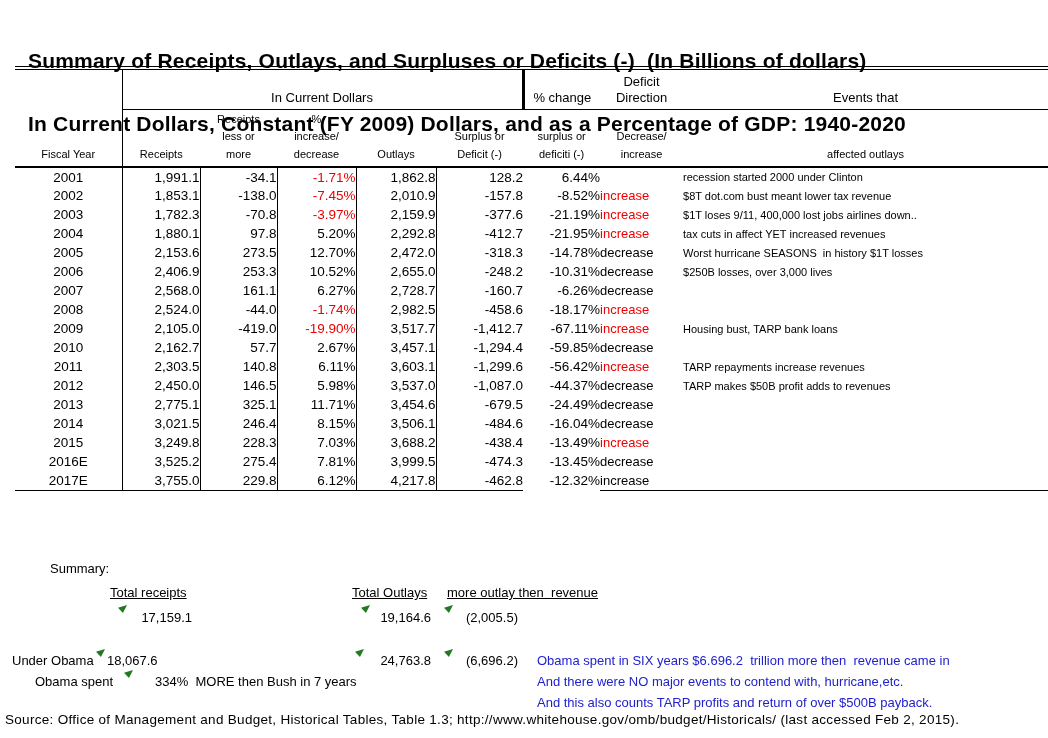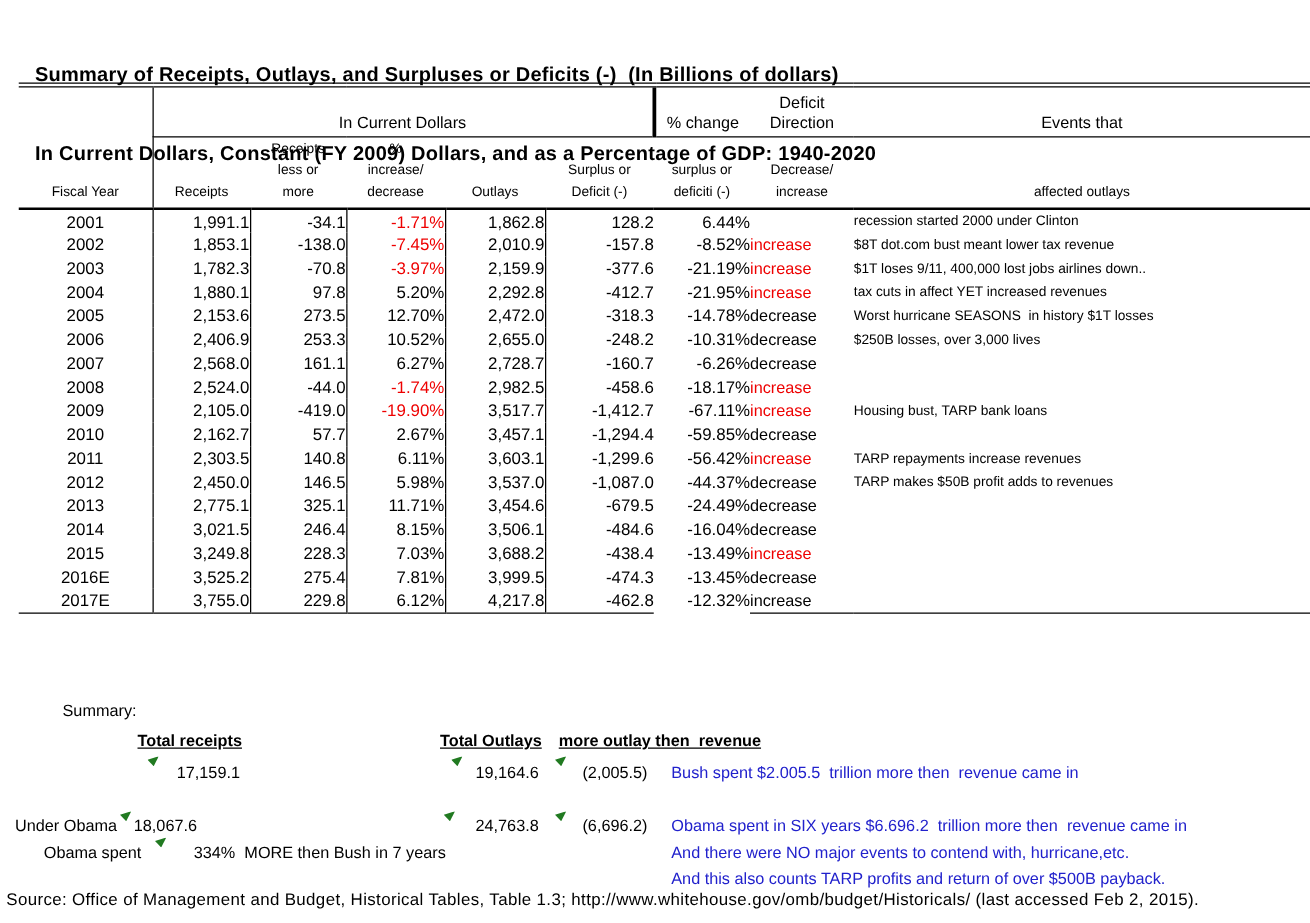--- a/index.html
+++ b/index.html
@@ -2,21 +2,21 @@
 <html style="--red: #EE0000; --blue: #2121CC; --green: #217A21;"><head>
 <meta charset="utf-8">
 <style>
   :root { --red:#EE0000; --blue:#2121CC; --green:#217A21; }
   * { box-sizing: border-box; }
   html,body { margin:0; padding:0; background:#fff; }
   .page {
     position: relative; width:1048px; height:738px; background:#fff;
     font-family:"Liberation Sans", sans-serif; color:#000; overflow:hidden;
   }
-  .title { position:absolute; left:28px; top:8px; font-size:16px; font-weight:bold;
+  .title { position:absolute; left:28px; top:8px; font-size:21px; font-weight:bold;
            letter-spacing:.2px; line-height:21px; white-space:pre; }
   
   table.budget { position:absolute; left:15px; top:66px; width:1033px;
                  border-collapse:collapse; table-layout:fixed; }
   table.budget th, table.budget td { padding:0; font-weight:normal; }
   tr.h1 th { height:41px; vertical-align:bottom; padding-bottom:3px; font-size:13px;
              text-align:center; white-space:pre-line; line-height:16px;
              border-top:4px double #000; }
   tr.h1 th.ub { border-bottom:1.5px solid #000; }
   tr.h2 th { height:58px; vertical-align:bottom; padding-bottom:3px; font-size:11px;
@@ -28,21 +28,21 @@
   td.c-year { text-align:center;margin-top:48px; }
   td.c-num  { text-align:right; padding-right:5px; }
   td.c-dir  { text-align:left; padding-left:8px; font-size:13px; }
   td.c-event{ text-align:left; padding-left:4px; font-size:11px; white-space:pre; }
   .ev-head { padding-right:71px; }
   tr.last td { border-bottom:1.5px solid #000; }
   tr.last td.c-gdp { border-bottom:none; }
   .red { color:var(--red); }
   
   .abs { position:absolute; font-size:13px; white-space:pre; }
-  .ul  { text-decoration:underline;font-weight:bold; }
+  .ul  { text-decoration:underline; }
   .num { text-align:right; }
   .note { color:var(--blue); }
   .tri { position:absolute; width:9px; height:8px; background:var(--green);
          clip-path:polygon(0 35%, 100% 0, 55% 100%); }
   .source { position:absolute; left:5px; top:712px; font-size:13.5px;
             letter-spacing:.3px; white-space:pre; }
 </style>
 </head>
 <body>
 
@@ -289,21 +289,20 @@
   <div class="abs ul" style="left:110px; top:585px;">Total receipts</div>
   <div class="abs ul" style="left:352px; top:585px;">Total Outlays</div>
   <div class="abs ul" style="left:447px; top:585px;">more outlay then  revenue</div>
 
   <div class="tri" style="left:118px; top:605px;"></div>
   <div class="tri" style="left:361px; top:605px;"></div>
   <div class="tri" style="left:444px; top:605px;"></div>
   <div class="abs num" style="left:100px; top:610px; width:92px;">17,159.1</div>
   <div class="abs num" style="left:350px; top:610px; width:81px;">19,164.6</div>
   <div class="abs num" style="left:440px; top:610px; width:78px;">(2,005.5)</div>
-  <div class="abs note" style="left:537px; top:610px;">Bush spent $2.005.5  trillion more then  revenue came in</div>
 
   <div class="tri" style="left:96px; top:649px;"></div>
   <div class="tri" style="left:355px; top:649px;"></div>
   <div class="tri" style="left:444px; top:649px;"></div>
   <div class="abs" style="left:12px; top:653px;">Under Obama</div>
   <div class="abs" style="left:107px; top:653px;">18,067.6</div>
   <div class="abs num" style="left:350px; top:653px; width:81px;">24,763.8</div>
   <div class="abs num" style="left:440px; top:653px; width:78px;">(6,696.2)</div>
   <div class="abs note" style="left:537px; top:653px;">Obama spent in SIX years $6.696.2  trillion more then  revenue came in</div>
 

